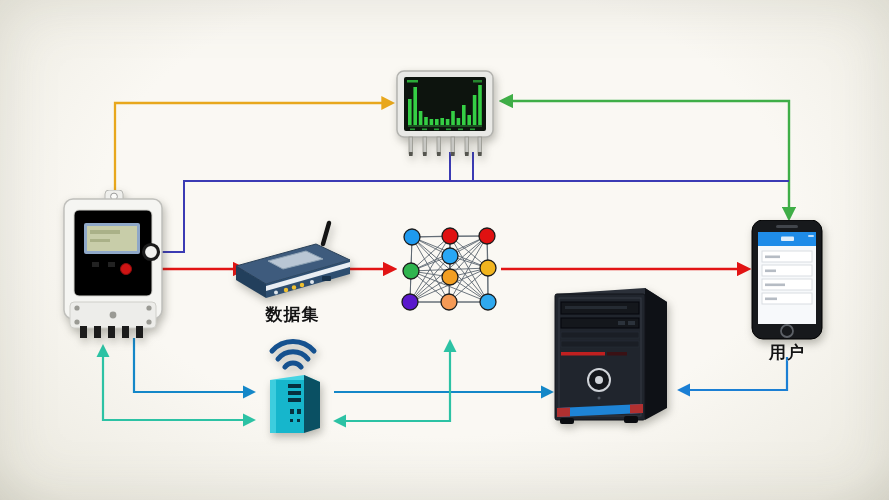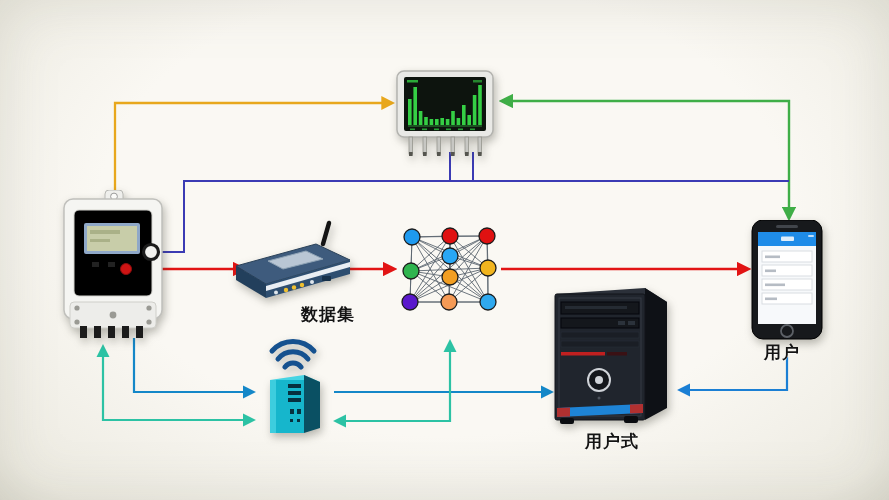--- a/index.html
+++ b/index.html
@@ -144,21 +144,21 @@
     <polygon points="36,66 120,42 120,47 36,71" fill="#e9eef3"></polygon>
     <g>
       <circle cx="56" cy="70" r="2.2" fill="#f0c030"></circle>
         <circle cx="64" cy="67.5" r="2.2" fill="#f0c030"></circle>
       <circle cx="72" cy="65" r="2.2" fill="#f0c030"></circle>
         <circle cx="82" cy="62" r="2" fill="#dfe6ec"></circle>
       <circle cx="46" cy="72.5" r="2" fill="#dfe6ec"></circle>
     </g>
     <rect x="92" y="56" width="9" height="5" rx="1" fill="#16304a"></rect>
   </svg>
-  <div class="label" style="left:230px;top:303px;width:125px;text-align:right;">数据集</div>
+  <div class="label" style="left:230px;top:303px;width:125px;">数据集</div>
 
   <svg class="device" style="left:394px;top:220px;" width="112" height="100" viewBox="0 0 112 100">
     <g id="net-edges">
         <line x1="18" y1="17" x2="56" y2="16" stroke="#5c6671" stroke-width="0.9"></line>
         <line x1="18" y1="17" x2="93" y2="16" stroke="#5c6671" stroke-width="0.9"></line>
         <line x1="18" y1="17" x2="56" y2="36" stroke="#5c6671" stroke-width="0.9"></line>
         <line x1="18" y1="17" x2="17" y2="51" stroke="#5c6671" stroke-width="0.9"></line>
         <line x1="18" y1="17" x2="56" y2="57" stroke="#5c6671" stroke-width="0.9"></line>
         <line x1="18" y1="17" x2="94" y2="48" stroke="#5c6671" stroke-width="0.9"></line>
         <line x1="18" y1="17" x2="16" y2="82" stroke="#5c6671" stroke-width="0.9"></line>
@@ -231,21 +231,21 @@
       </g>
       <g fill="#b6bcc4">
         <rect x="15" y="35.5" width="15" height="2.6"></rect>
           <rect x="15" y="49.5" width="11" height="2.6"></rect>
         <rect x="15" y="63.5" width="20" height="2.6"></rect>
           <rect x="15" y="77.5" width="12" height="2.6"></rect>
       </g>
     </g>
     <circle cx="37" cy="111" r="6" fill="none" stroke="#5d6167" stroke-width="1.8"></circle>
   </svg>
-  <div class="label" style="left:726px;top:341px;width:74px;text-align:right;">用户</div>
+  <div class="label" style="left:750px;top:341px;width:74px;">用户</div>
 
   <svg class="device dev-shadow" style="left:252px;top:338px;" width="90" height="100" viewBox="0 0 90 100">
     <g stroke="#15518f" stroke-width="5" stroke-linecap="round" fill="none">
       <path d="M 20 13 A 28 28 0 0 1 62 13"></path>
       <path d="M 26 21 A 19 19 0 0 1 56 21"></path>
       <path d="M 33 29 A 10 10 0 0 1 49 29"></path>
     </g>
     <polygon points="18,42 52,37 68,44 34,49" fill="#46d4e3"></polygon>
     <polygon points="52,37 68,44 68,90 52,95" fill="#0a5063"></polygon>
     <rect x="18" y="42" width="34" height="53" fill="#16b6cc"></rect>
@@ -289,15 +289,14 @@
     <g>
       <polygon points="11,128 97,124 97,133 11,137" fill="#1e84d6"></polygon>
       <polygon points="11,128 24,127.4 24,136.5 11,137" fill="#b03030"></polygon>
       <polygon points="84,124.6 97,124 97,133 84,133.6" fill="#b03030"></polygon>
     </g>
     <g fill="#0a0c10">
       <rect x="14" y="138" width="14" height="6" rx="2"></rect>
         <rect x="78" y="136" width="14" height="7" rx="2"></rect>
     </g>
   </svg>
-  <div class="label" style="left:548px;top:430px;width:128px;">用户式</div>
 
 </div>
 
 </body></html>

